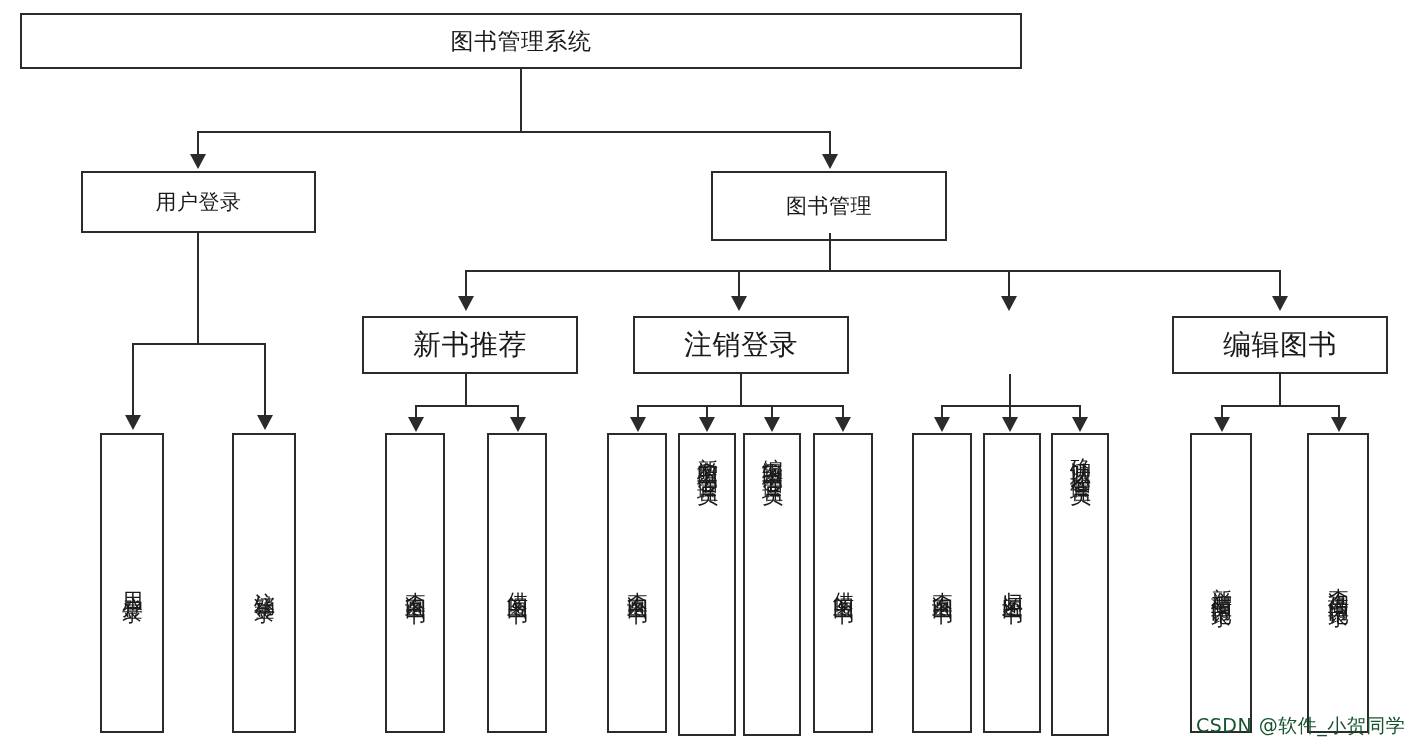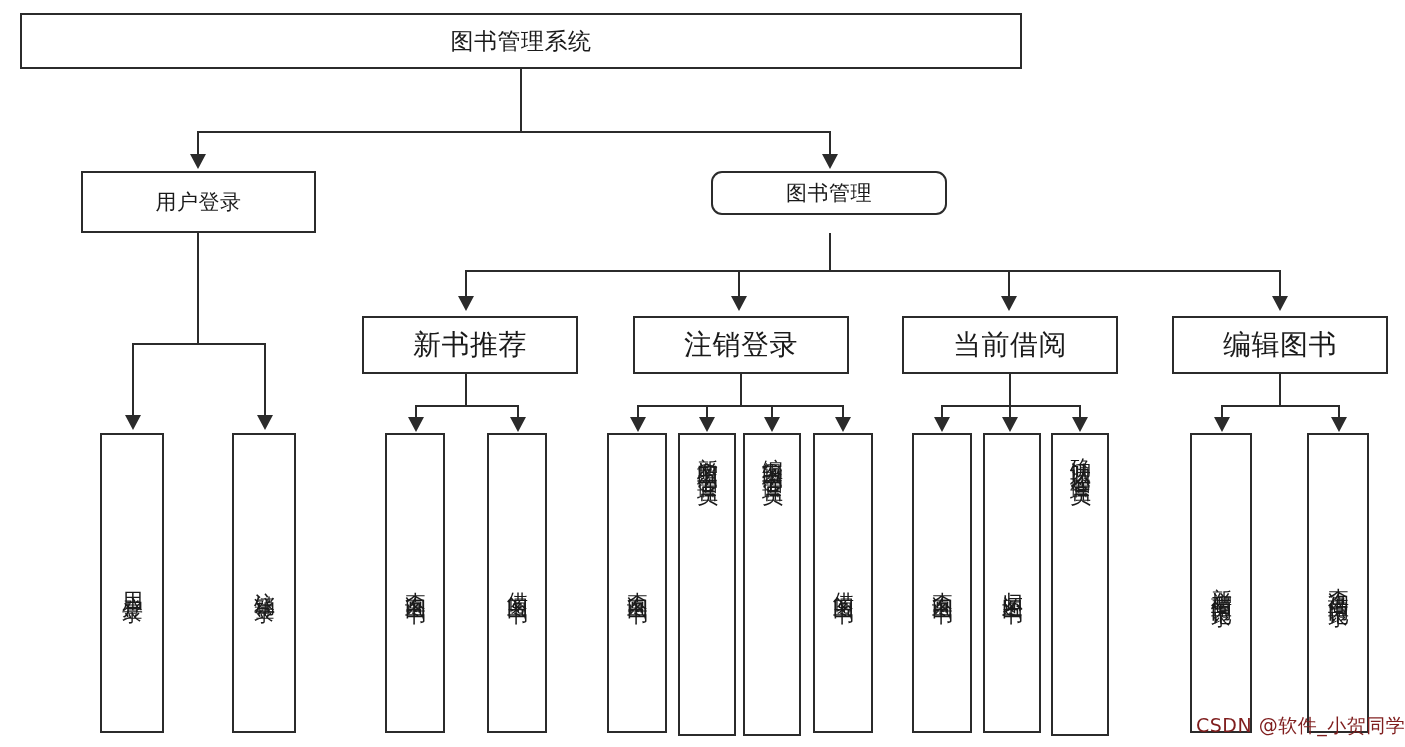--- a/index.html
+++ b/index.html
@@ -67,21 +67,21 @@
     position: absolute;
     width: 0;
     height: 0;
     border-left: 8px solid transparent;
     border-right: 8px solid transparent;
     border-top: 15px solid #2b2b2b;
   }
   
   #watermark {
     position: absolute;
-    color: #7f1d1d;
+    color: #14532d;
     font-size: 19px;
     white-space: nowrap;
     letter-spacing: 0.5px;
   }
 </style>
 </head>
 <body>
 
 <div id="canvas">
 
@@ -96,21 +96,21 @@
   <div class="ln v" style="left:197px; top:131px; height:25px;"></div>
   <div class="arrow" style="left:190px; top:154px;"></div>
 
   <div class="ln v" style="left:829px; top:131px; height:25px;"></div>
   <div class="arrow" style="left:822px; top:154px;"></div>
 
   <div class="node branch" style="left:81px; top:171px; width:235px; height:62px;">
     <span>用户登录</span>
   </div>
 
-  <div class="node branch" style="left:711px; top:171px; width:236px; height:44px;border-radius:11px;">
+  <div class="node branch" style="left:711px; top:171px; width:236px; height:70px;">
     <span>图书管理</span>
   </div>
 
   <div class="ln v" style="left:197px; top:233px; height:110px;"></div>
   <div class="ln h" style="left:132px; top:343px; width:133px;"></div>
   <div class="ln v" style="left:132px; top:343px; height:74px;"></div>
   <div class="arrow" style="left:125px; top:415px;"></div>
   <div class="ln v" style="left:264px; top:343px; height:74px;"></div>
   <div class="arrow" style="left:257px; top:415px;"></div>
 
@@ -124,23 +124,20 @@
   <div class="arrow" style="left:1001px; top:296px;"></div>
   <div class="ln v" style="left:1279px; top:270px; height:28px;"></div>
   <div class="arrow" style="left:1272px; top:296px;"></div>
 
   <div class="node sub" style="left:362px; top:316px; width:216px; height:58px;">
     <span>新书推荐</span>
   </div>
   <div class="node sub" style="left:633px; top:316px; width:216px; height:58px;">
     <span>注销登录</span>
   </div>
-  <div class="node sub" style="left:902px; top:316px; width:216px; height:58px;">
-    <span>当前借阅</span>
-  </div>
   <div class="node sub" style="left:1172px; top:316px; width:216px; height:58px;">
     <span>编辑图书</span>
   </div>
 
   <div class="ln v" style="left:465px; top:374px; height:31px;"></div>
   <div class="ln h" style="left:415px; top:405px; width:102px;"></div>
   <div class="ln v" style="left:415px; top:405px; height:14px;"></div>
   <div class="arrow" style="left:408px; top:417px;"></div>
   <div class="ln v" style="left:517px; top:405px; height:14px;"></div>
   <div class="arrow" style="left:510px; top:417px;"></div>

